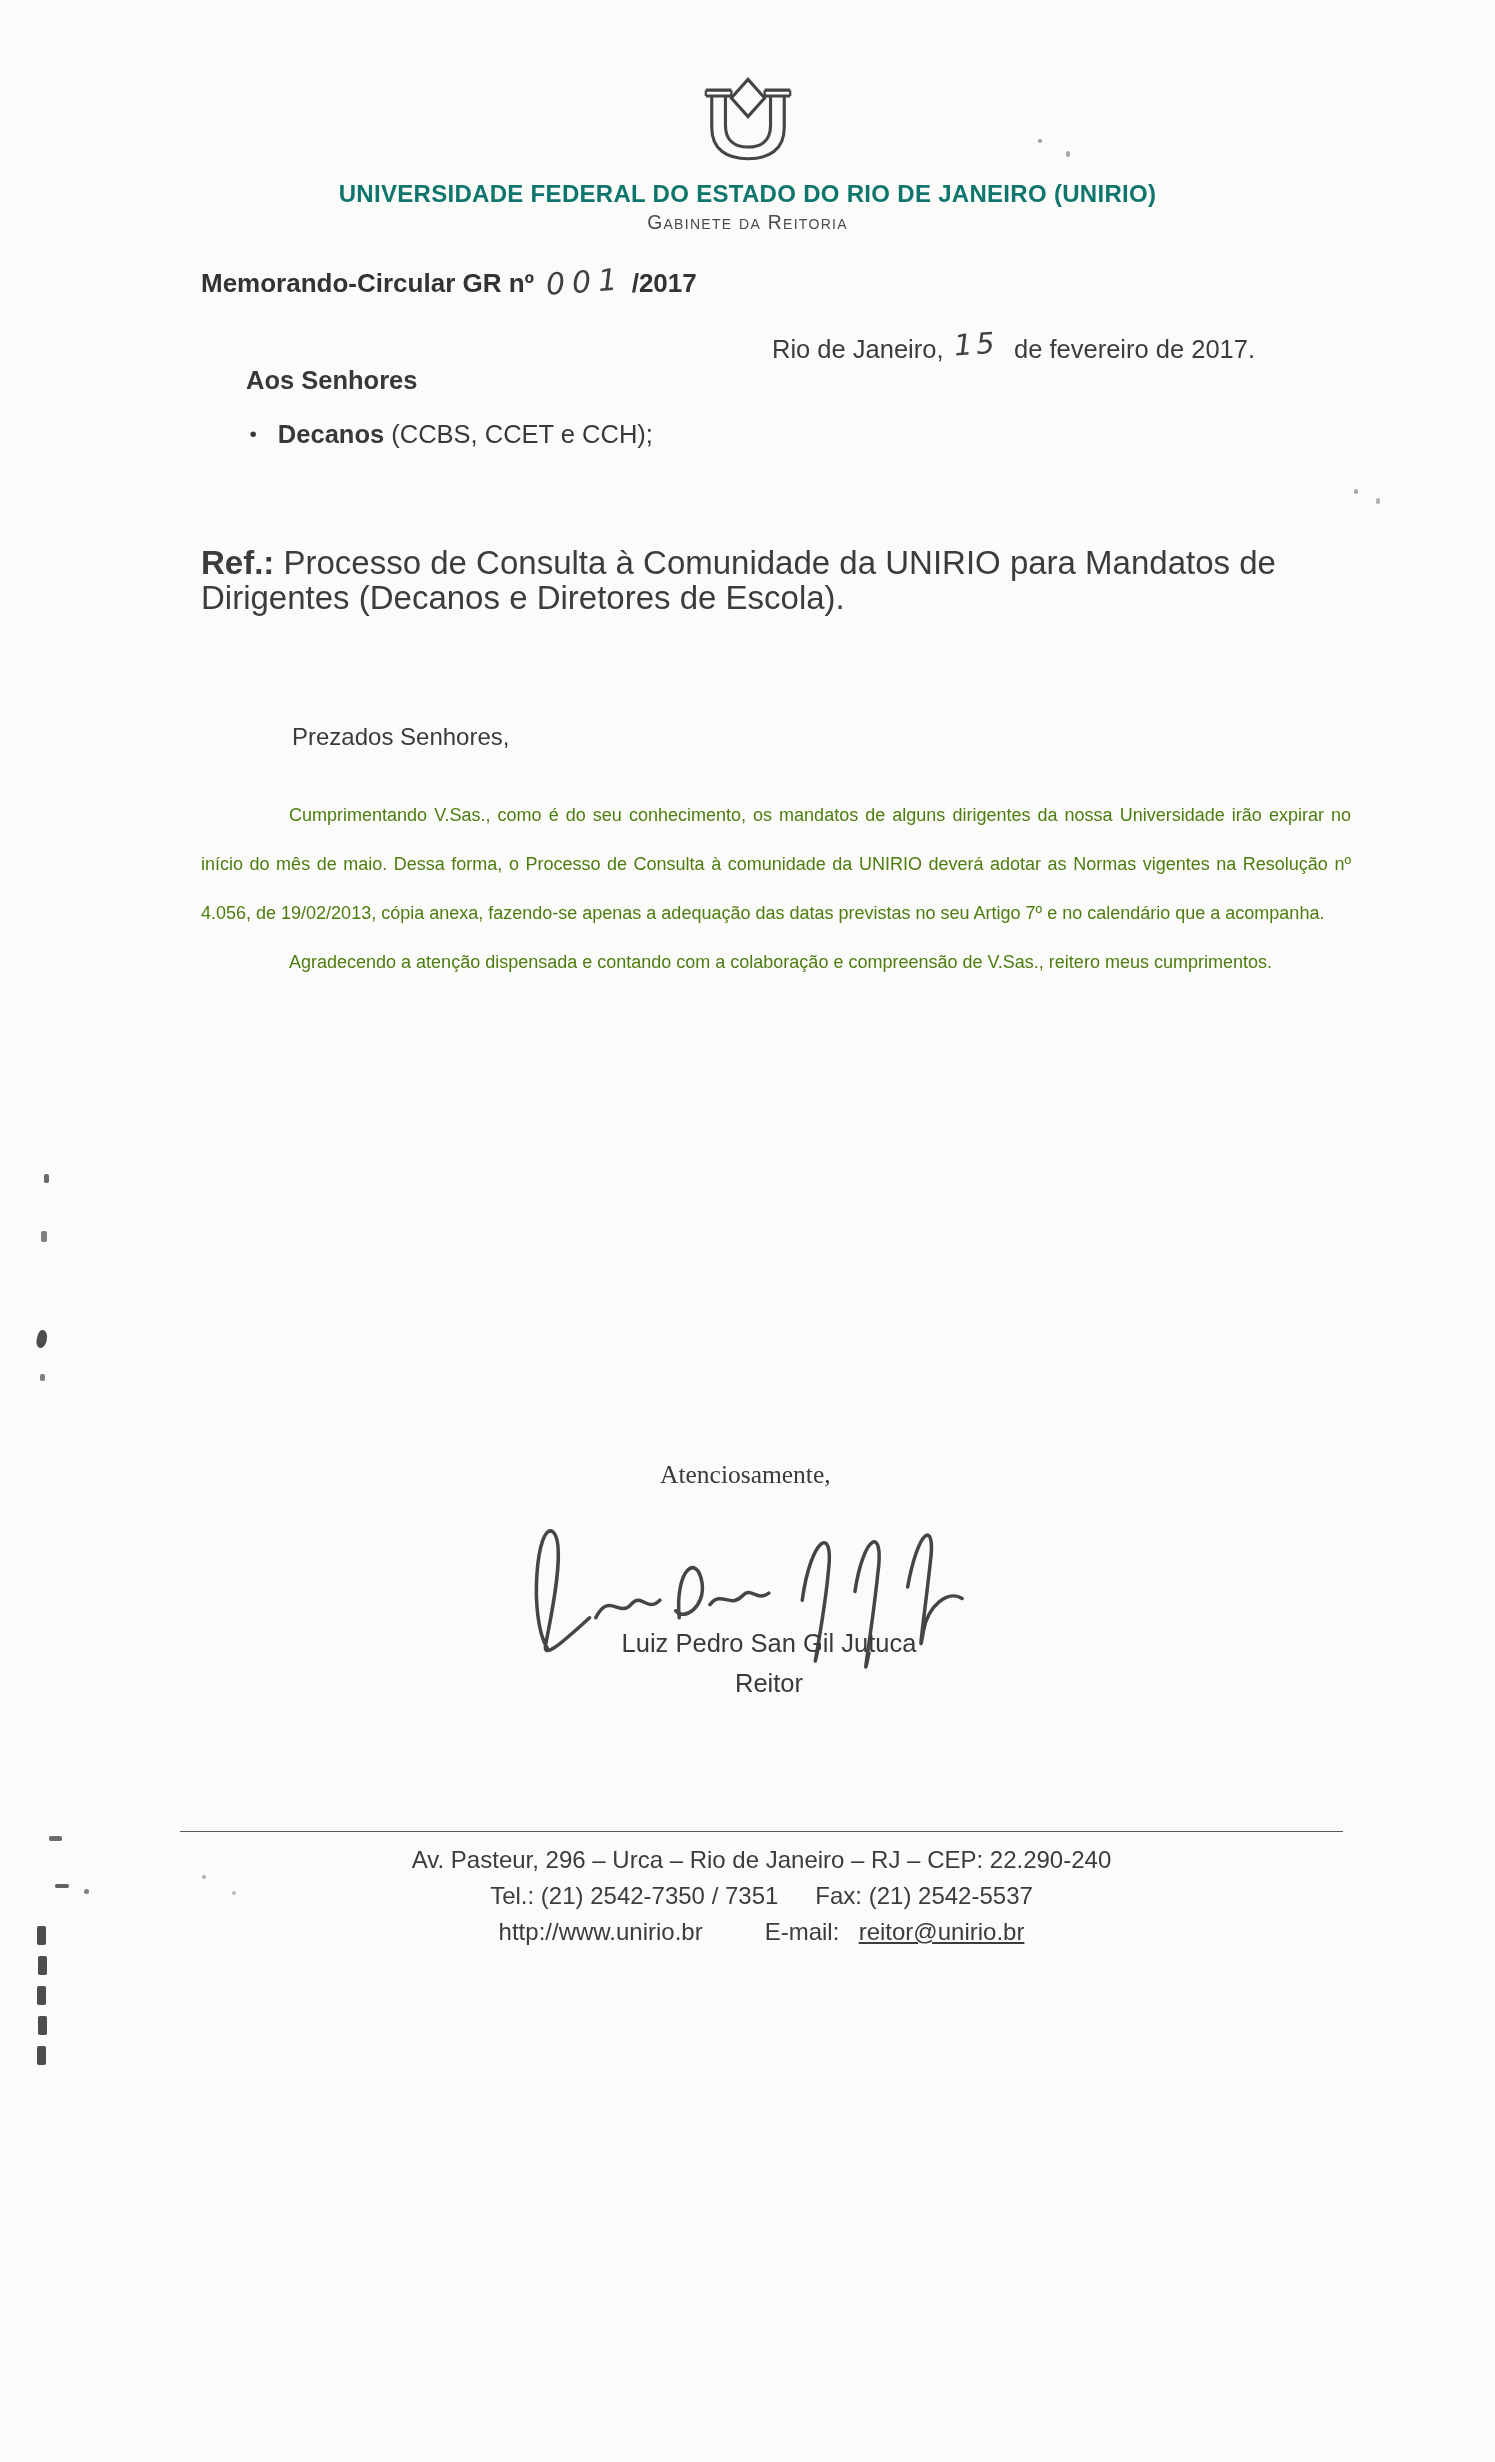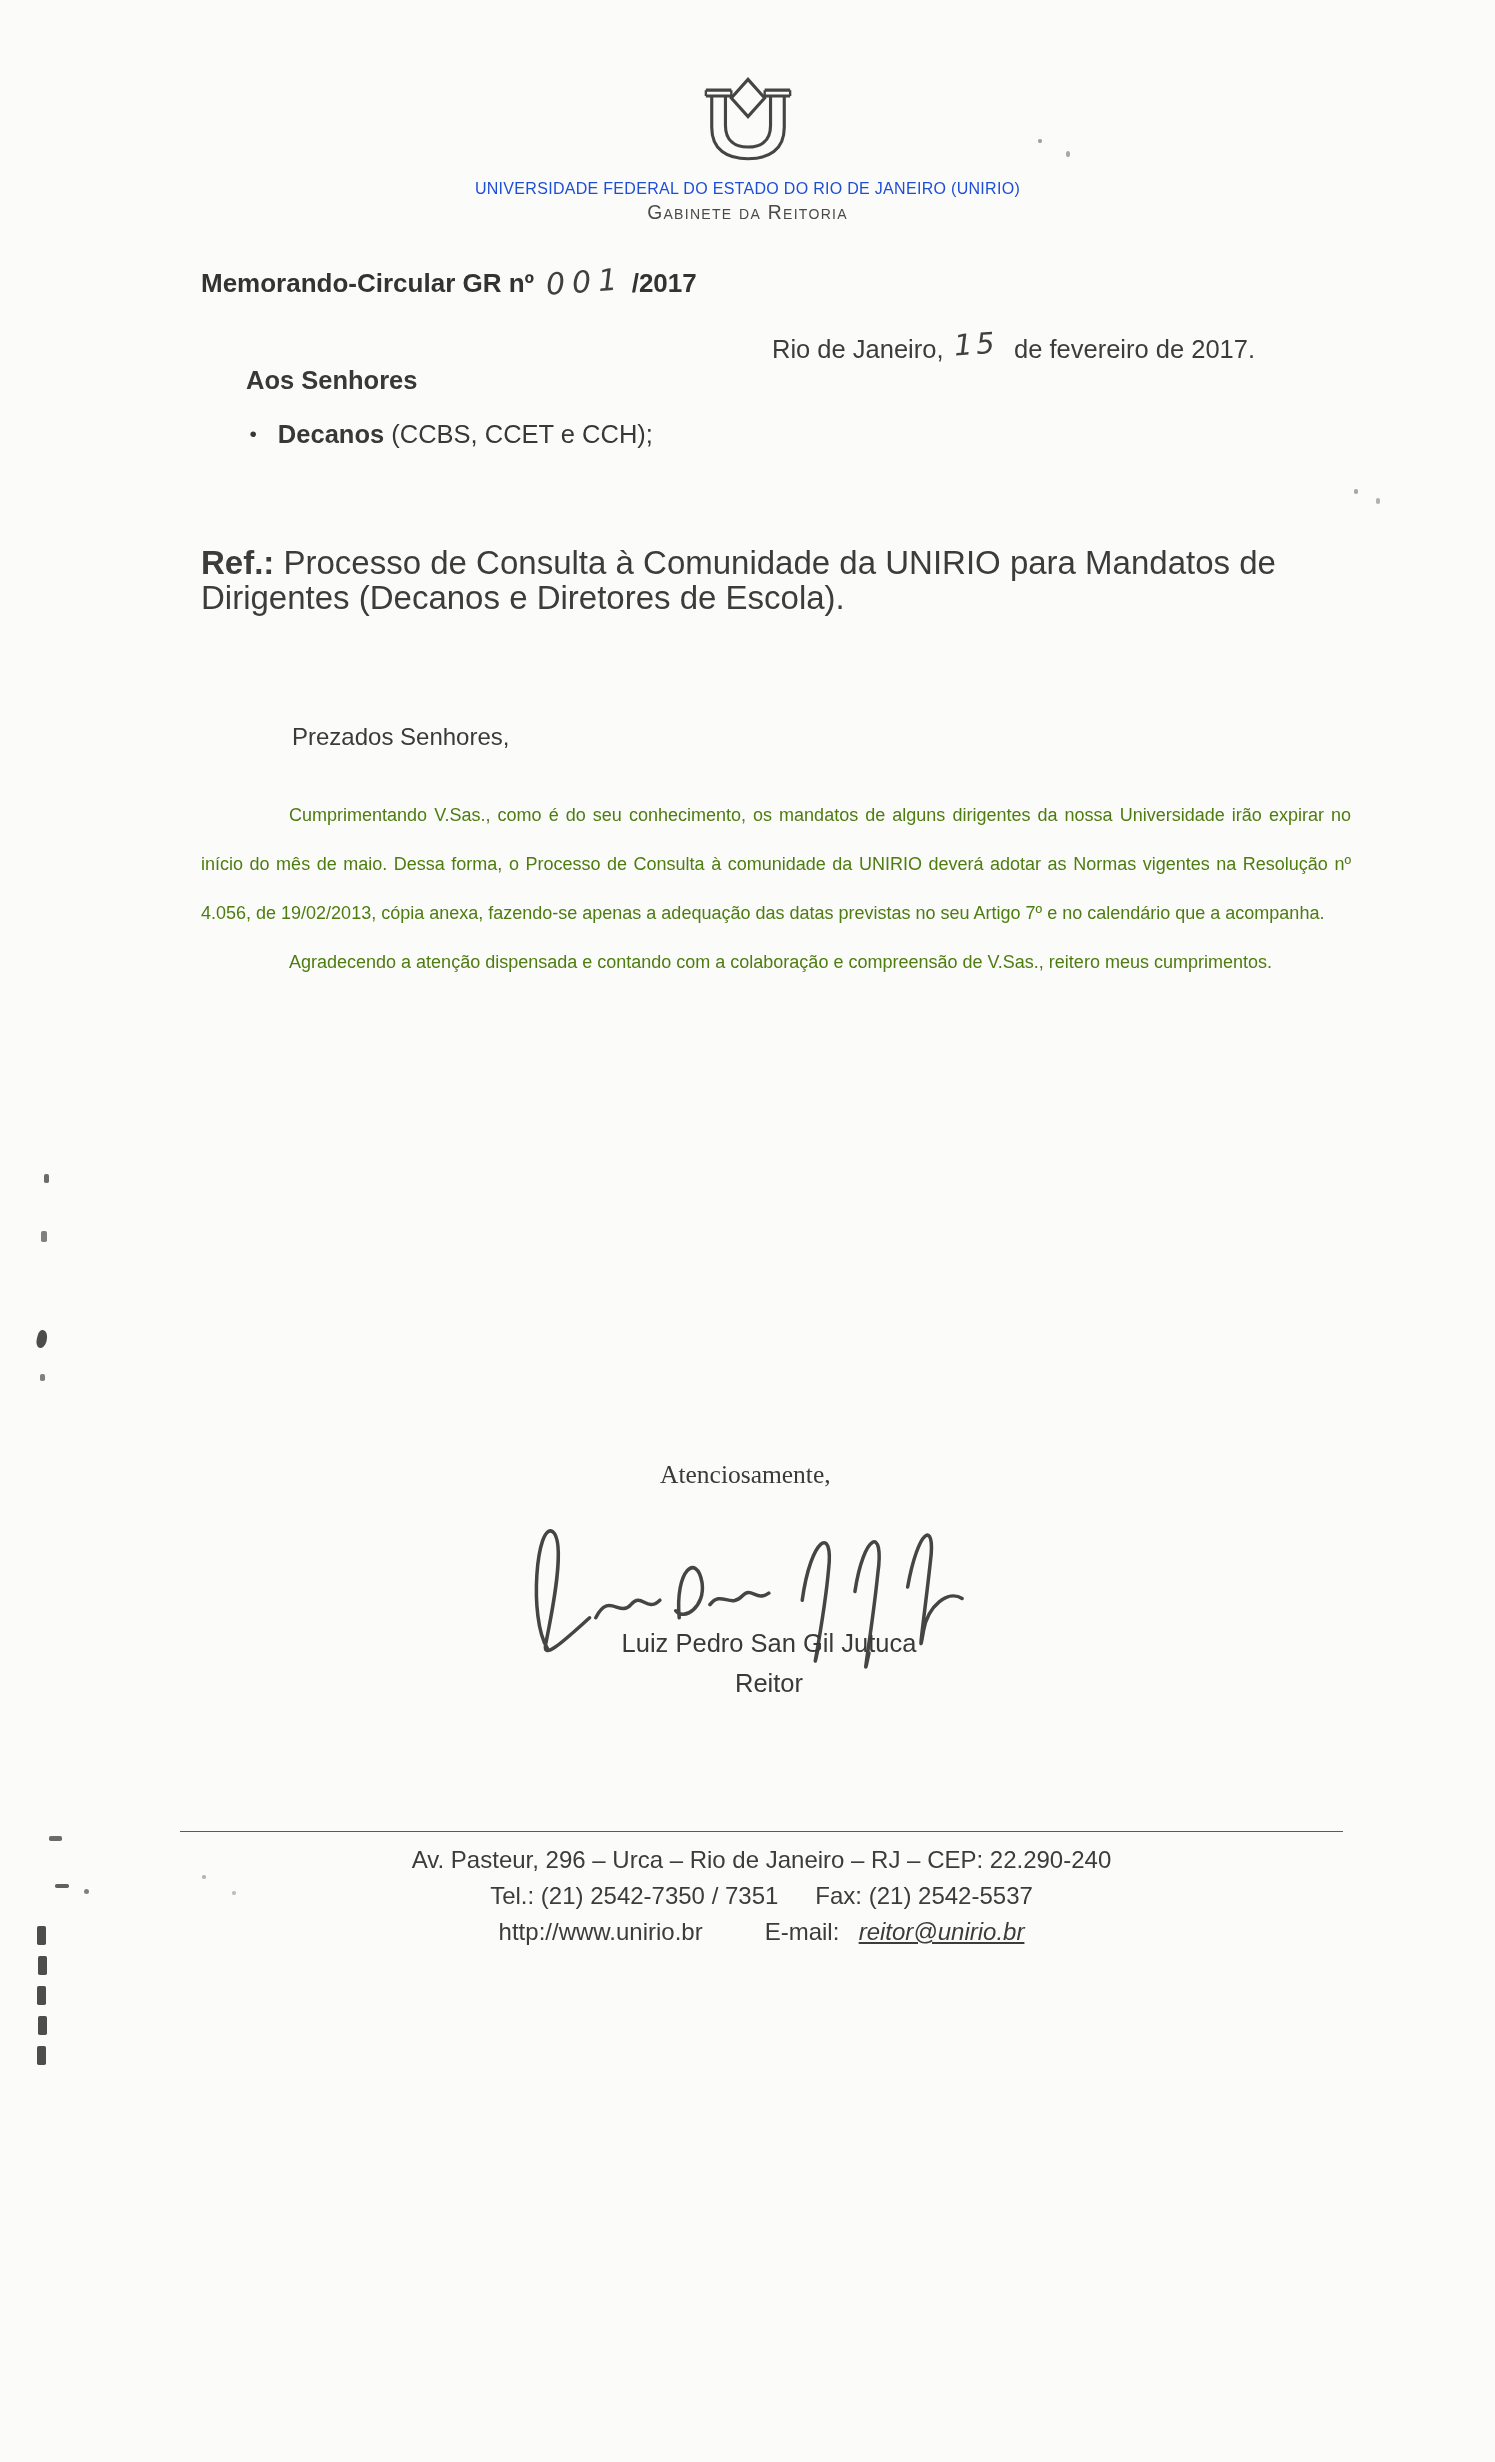--- a/index.html
+++ b/index.html
@@ -2,21 +2,21 @@
 <html style="font-size:14px"><head>
 <meta charset="utf-8">
 <style>
   * { margin:0; padding:0; box-sizing:border-box; }
   html,body { width:1495px; height:2462px; }
   body { font-family:"Liberation Sans", sans-serif; background:#e9e9e7; }
   .page { position:relative; width:1495px; height:2462px; background:#fbfbf9; color:#3a3a3a; overflow:hidden; }
 
   .letterhead { position:absolute; top:76px; left:0; width:100%; text-align:center; }
   .logo { display:block; margin:0 auto 10.6px; }
-  .uni { font-size:16px; font-weight:normal; color:#1d4ed8; letter-spacing:0.3px; }
+  .uni { font-size:24px; font-weight:bold; color:#0f766e; letter-spacing:0.3px; }
   .office { font-size:19.3px; color:#4a4a4a; font-variant:small-caps; letter-spacing:1.3px; margin-top:4.4px; }
 
   .memo-line { position:absolute; top:264px; left:201px; font-size:26px; font-weight:bold; color:#333; }
   .hw { font-family:"DejaVu Sans", sans-serif; font-style:italic; font-weight:400; color:#40403f; display:inline-block; transform:rotate(-4deg); }
   .hw-num { font-size:30px; letter-spacing:7px; margin:0 7px 0 12.3px; }
   .hw-day { font-size:29px; letter-spacing:3.5px; margin:0 16px 0 10.6px; vertical-align:3.5px; }
 
   .dateline { position:absolute; top:327px; left:772px; font-size:25.5px; color:#3c3c3c; }
 
   .recipients { position:absolute; top:366px; left:246px; font-size:25.5px; color:#383838; }
@@ -36,21 +36,21 @@
   .sig-svg { position:absolute; top:1486px; left:521px; }
   .sig-name { position:absolute; top:1629px; left:491px; width:556px; text-align:center; font-size:25.5px; color:#3a3a3a; }
   .sig-title { position:absolute; top:1669px; left:491px; width:556px; text-align:center; font-size:25.5px; color:#3a3a3a; }
 
   .footer { position:absolute; top:1831px; left:180px; width:1163px; text-align:center; font-size:24px; color:#3c3c3c; }
   .footer .rule { border-top:1.8px solid #5a5a5a; margin-bottom:14px; width:100%; }
   .footer .row { margin-top:8px; }
   .gap-lg { display:inline-block; width:62px; }
   .gap-md { display:inline-block; width:37px; }
   .gap-sm { display:inline-block; width:19.3px; }
-  .u { text-decoration:underline;font-style:italic; }
+  .u { text-decoration:underline; }
 
   .artifact { position:absolute; background:#2e2e2e; border-radius:1.8px; }
 </style>
 </head>
 <body>
 
 <div class="page">
 
   <div class="letterhead">
     <svg class="logo" width="98" height="93" viewBox="0 0 100 94" fill="none">

